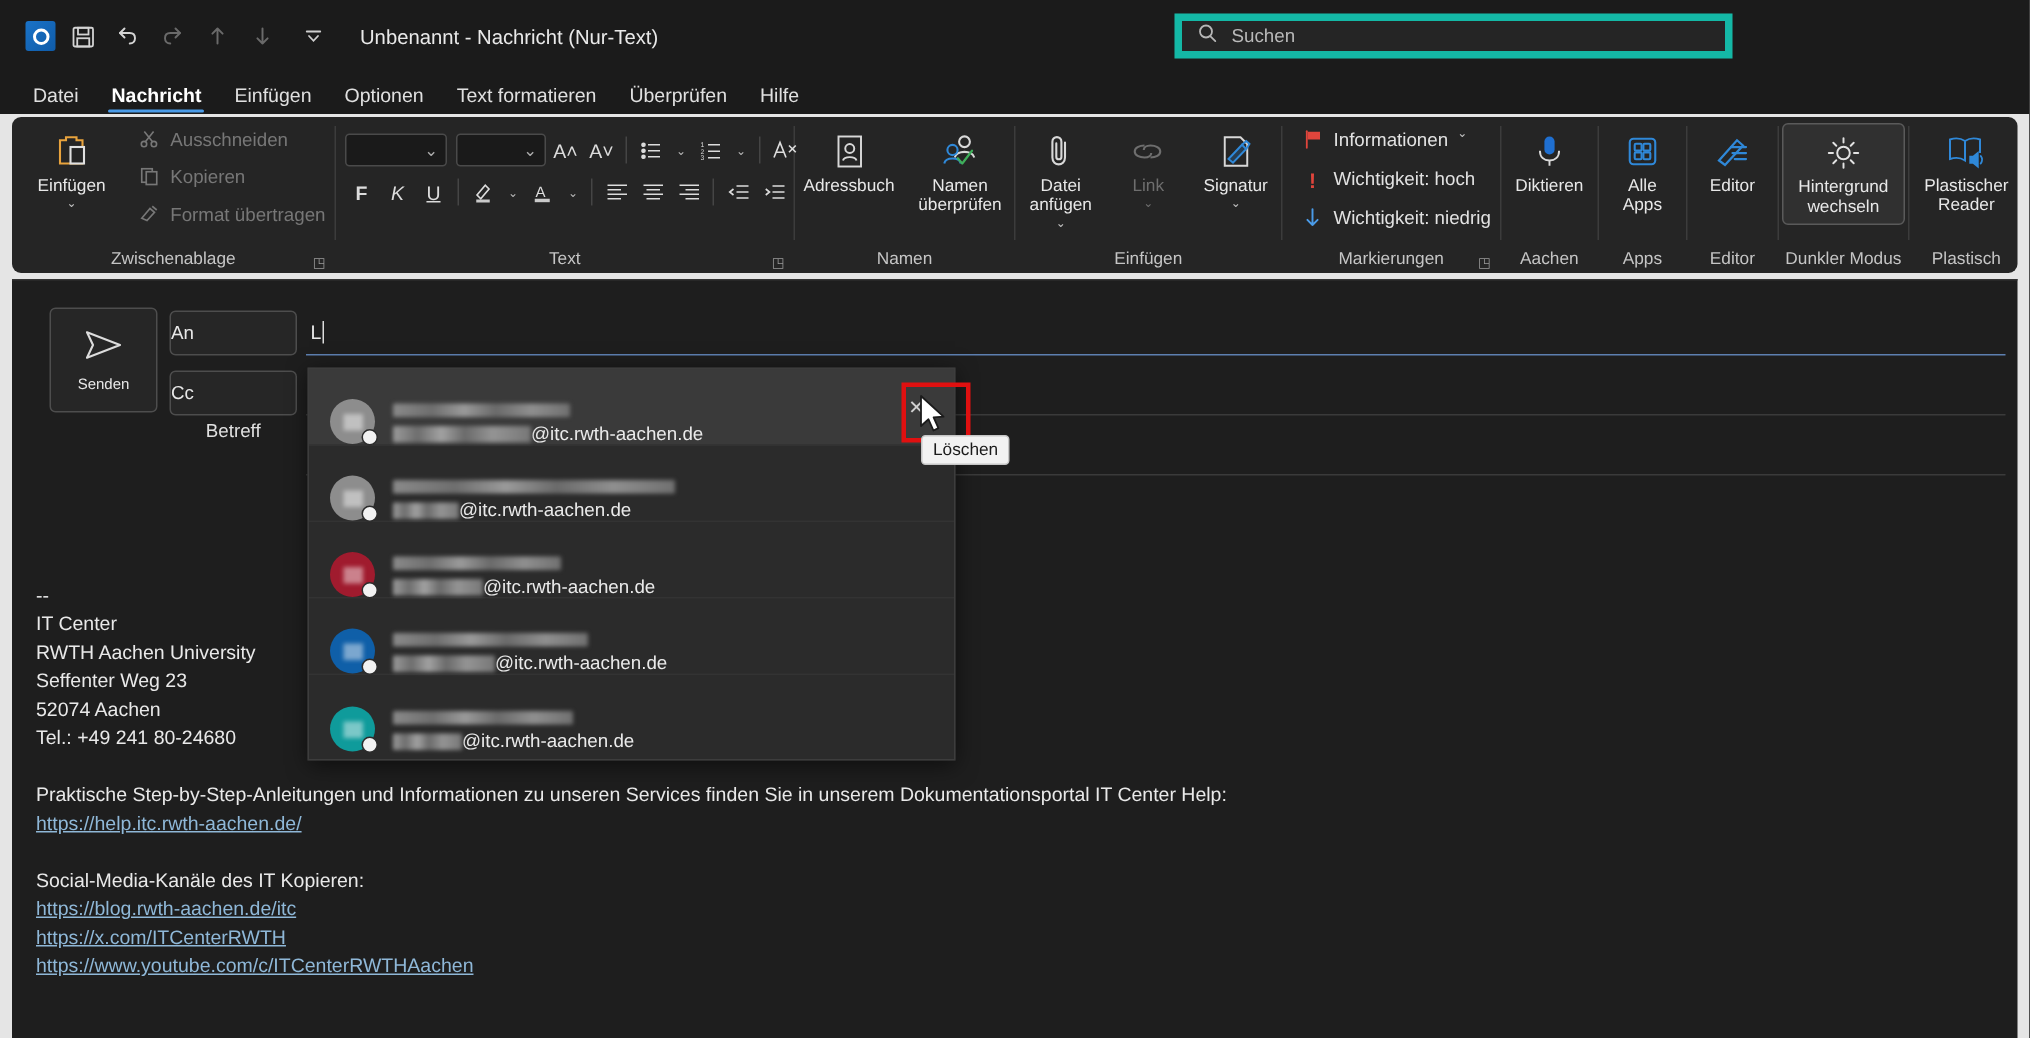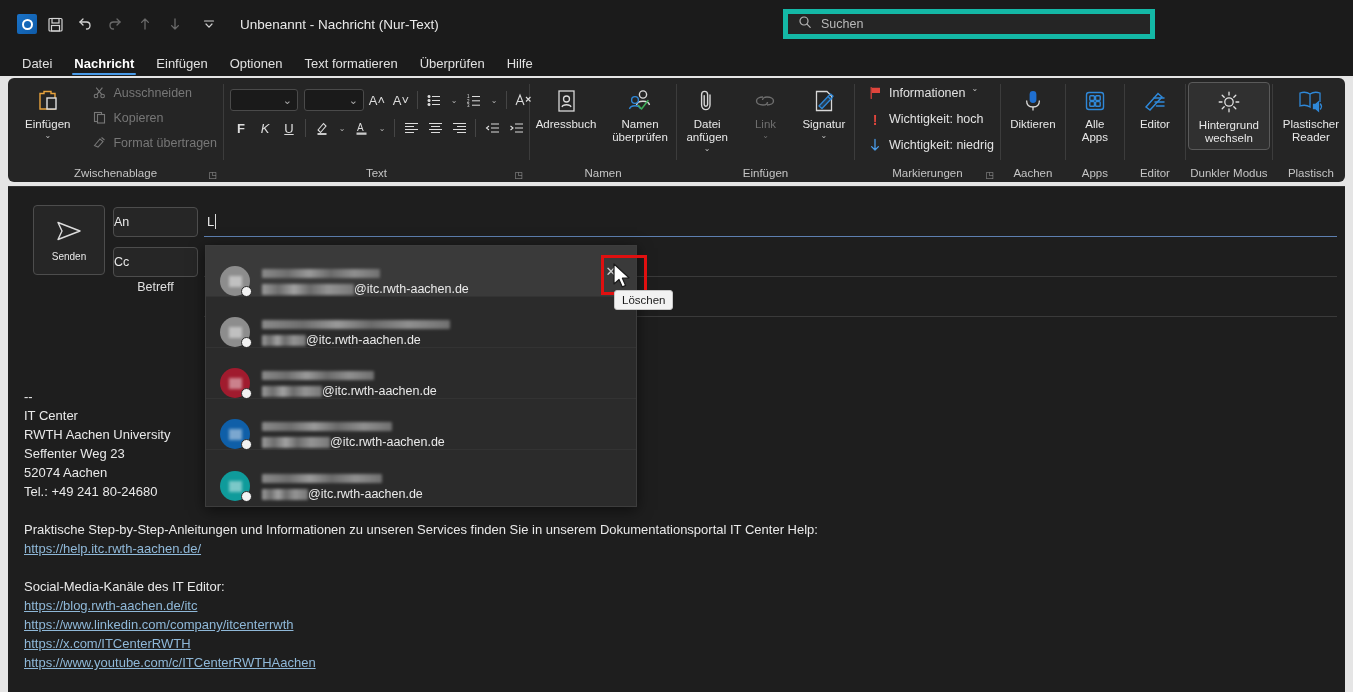--- a/index.html
+++ b/index.html
@@ -663,23 +663,22 @@
       <div class="line">--</div>
       <div class="line">IT Center</div>
       <div class="line">RWTH Aachen University</div>
       <div class="line">Seffenter Weg 23</div>
       <div class="line">52074 Aachen</div>
       <div class="line">Tel.: +49 241 80-24680</div>
       <div class="blank"></div>
       <div class="line">Praktische Step-by-Step-Anleitungen und Informationen zu unseren Services finden Sie in unserem Dokumentationsportal IT Center Help:</div>
       <div class="line"><a class="lnk" href="#">https://help.itc.rwth-aachen.de/</a></div>
       <div class="blank"></div>
-      <div class="line">Social-Media-Kanäle des IT Editor:</div>
+      <div class="line">Social-Media-Kanäle des IT Kopieren:</div>
       <div class="line"><a class="lnk" href="#">https://blog.rwth-aachen.de/itc</a></div>
-      <div class="line"><a class="lnk" href="#">https://www.linkedin.com/company/itcenterrwth</a></div>
       <div class="line"><a class="lnk" href="#">https://x.com/ITCenterRWTH</a></div>
       <div class="line"><a class="lnk" href="#">https://www.youtube.com/c/ITCenterRWTHAachen</a></div>
     </div>
   </div>
 
   <div class="ac-list">
 
     <div class="ac-row sel">
       <div class="ac-avatar" style="background:#8d8d8d">
         <div class="glyph"></div>

